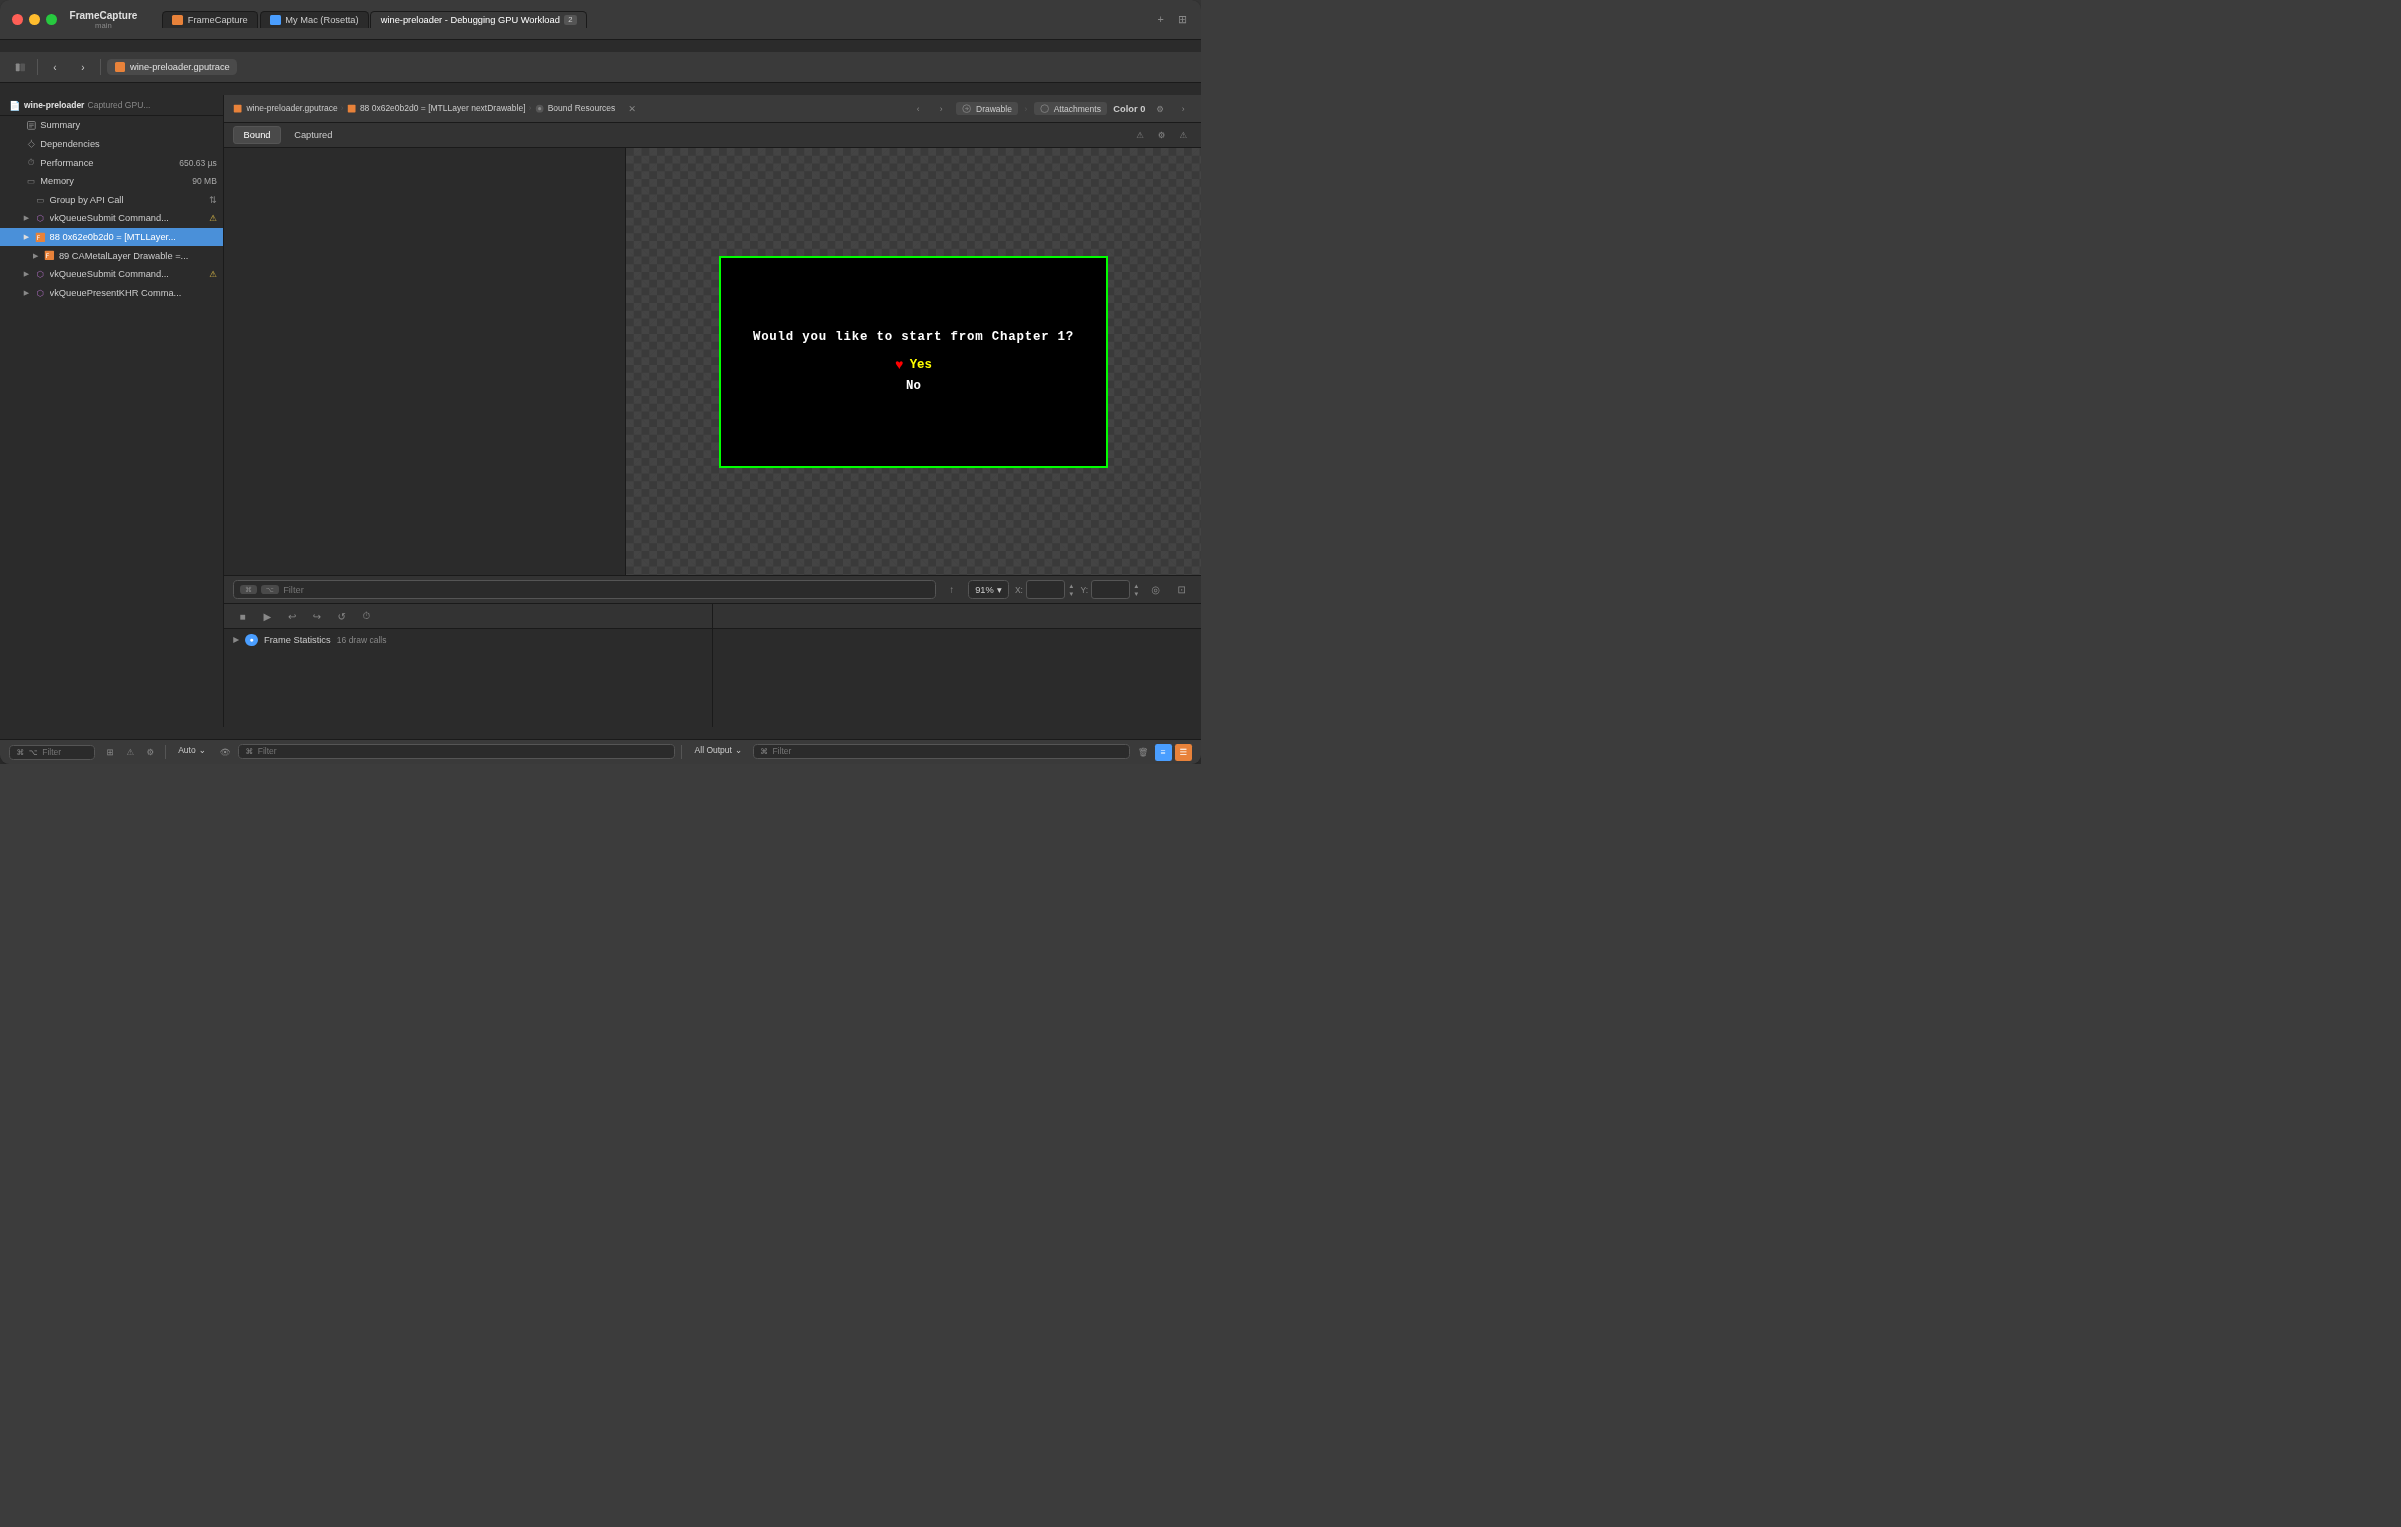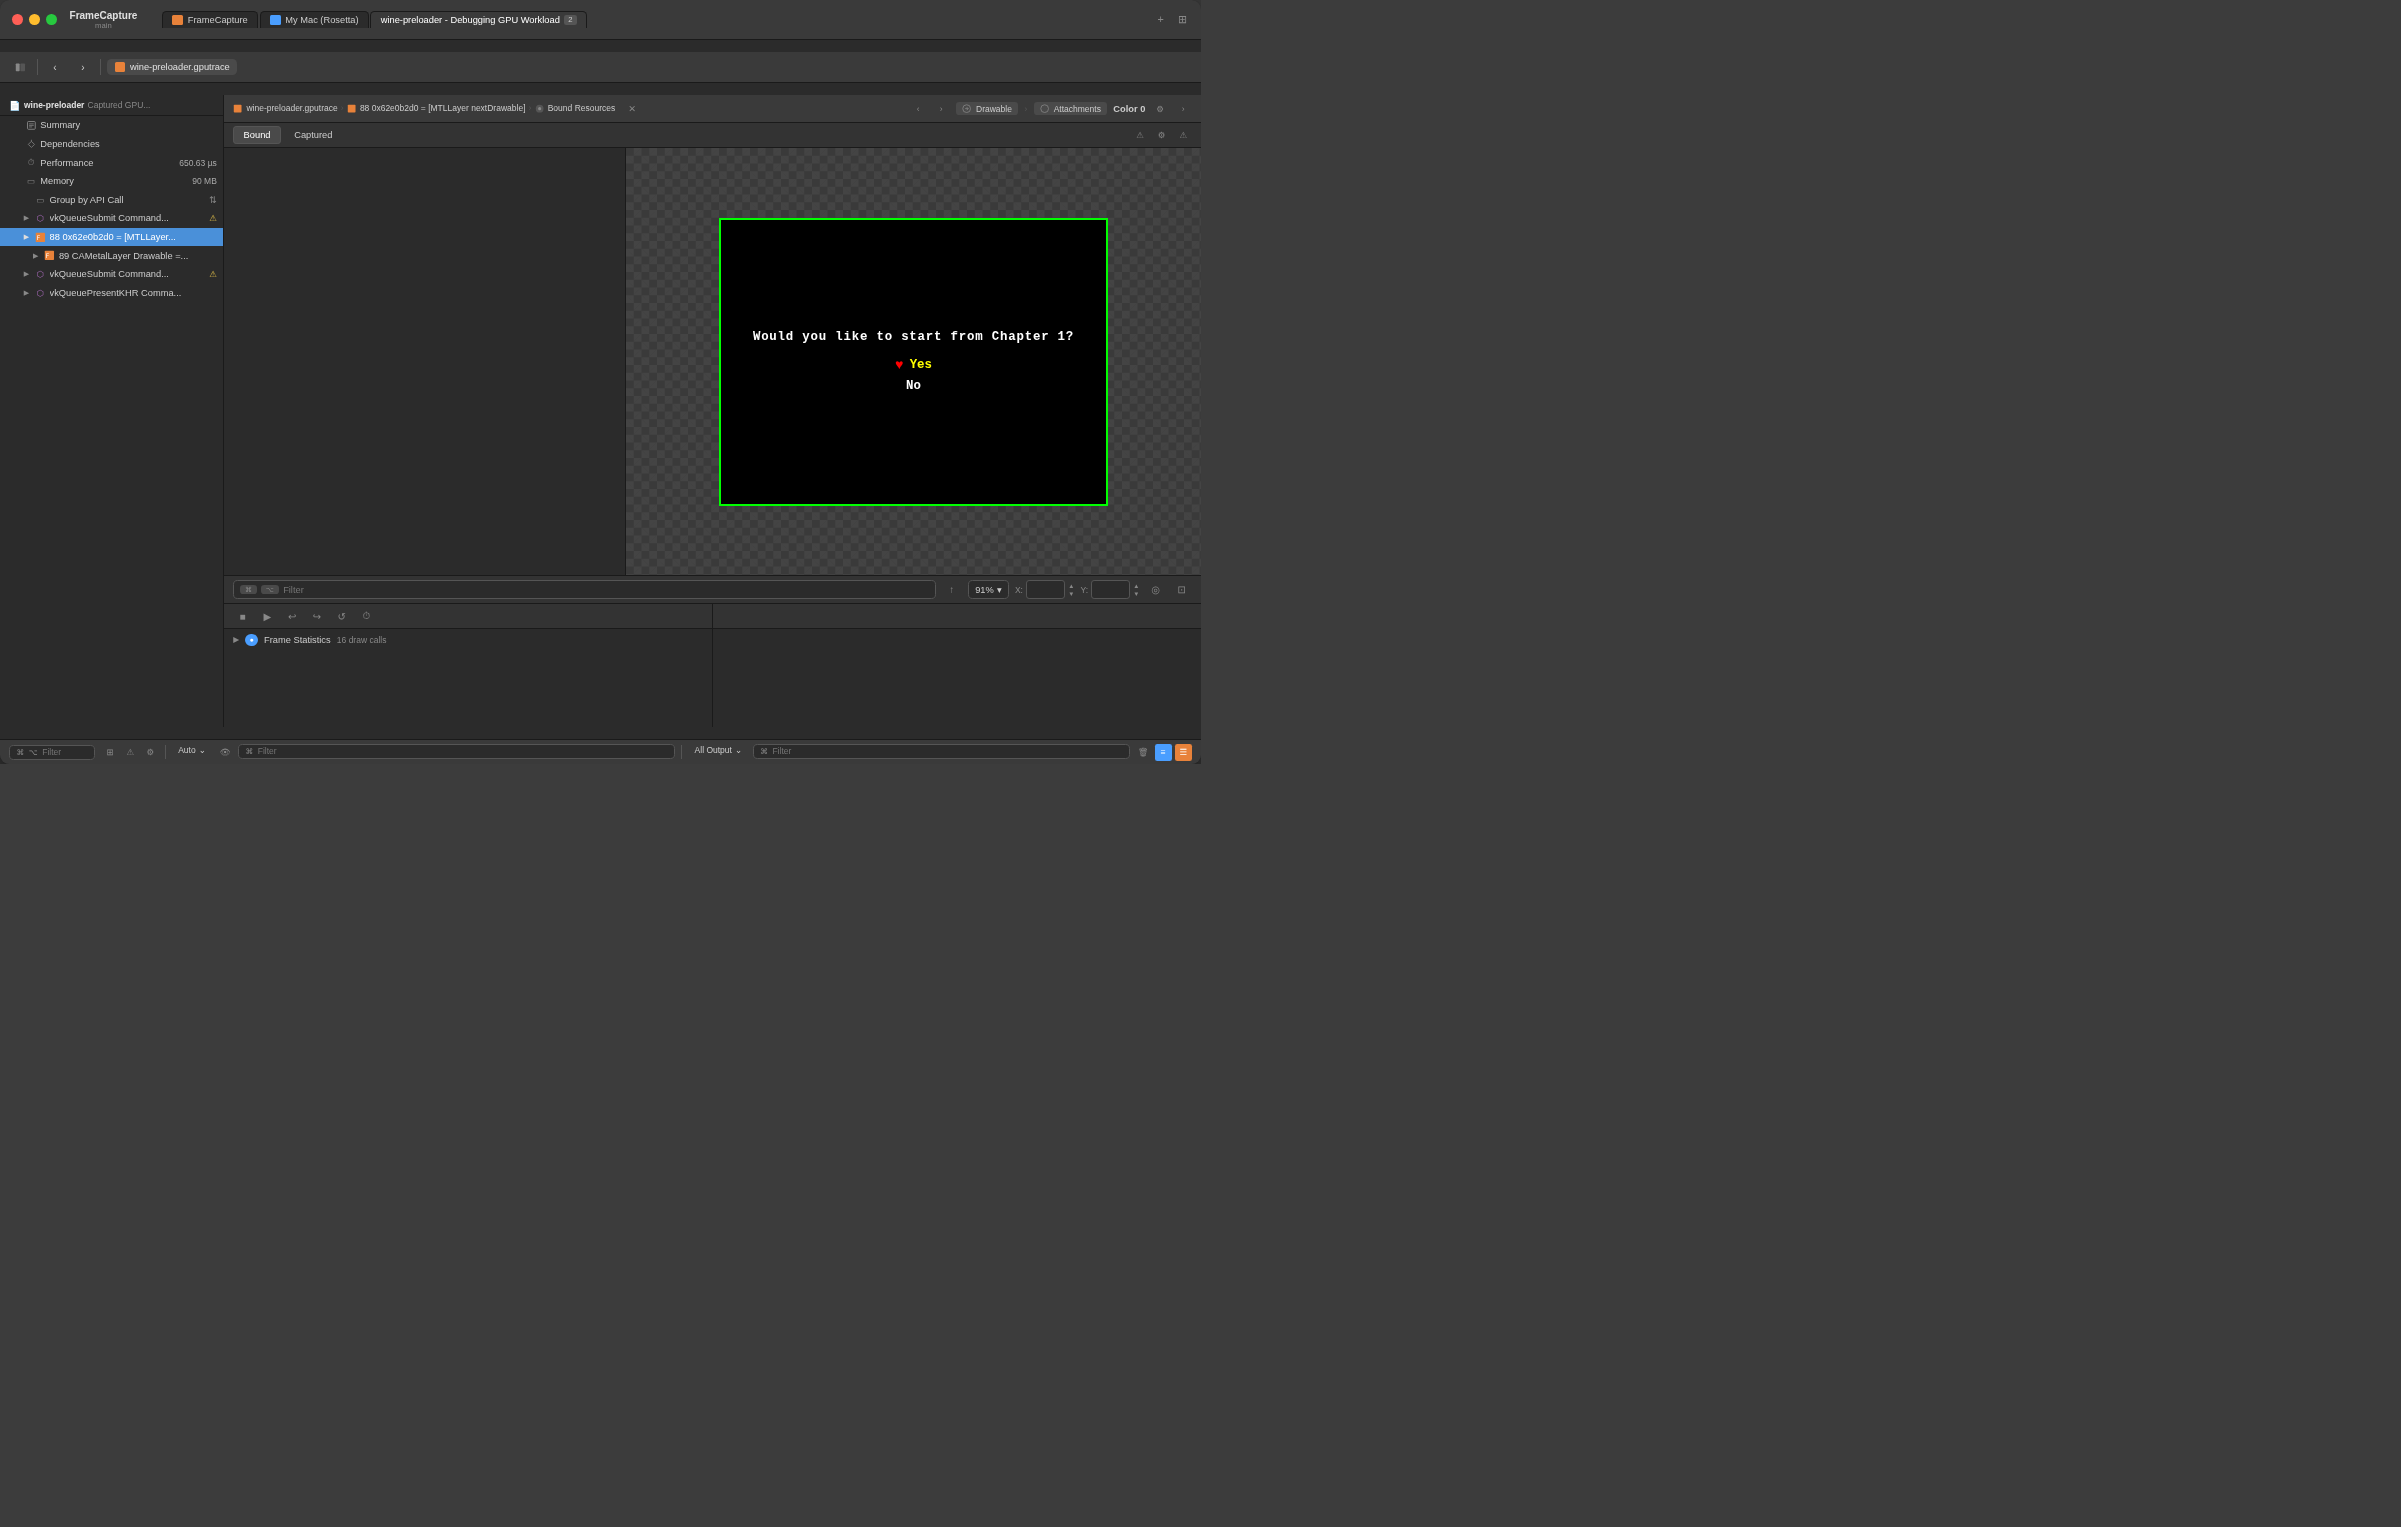--- a/index.html
+++ b/index.html
@@ -426,21 +426,21 @@
         linear-gradient(-45deg, transparent 75%, #444 75%);
       background-size: 15.5px 15.5px;
       background-position: 0 0, 0 7.7px, 7.7px -7.7px, -7.7px 0px;
       background-color: #3a3a3a;
     }
 
     
     .game-preview {
       position: relative;
       width: 389px;
-      height: 288px;
+      height: 212px;
       background: #000;
       border: 2.3px solid #00ff00;
       display: flex;
       align-items: center;
       justify-content: center;
       z-index: 1;
     }
     .game-content {
       text-align: center;
     }

